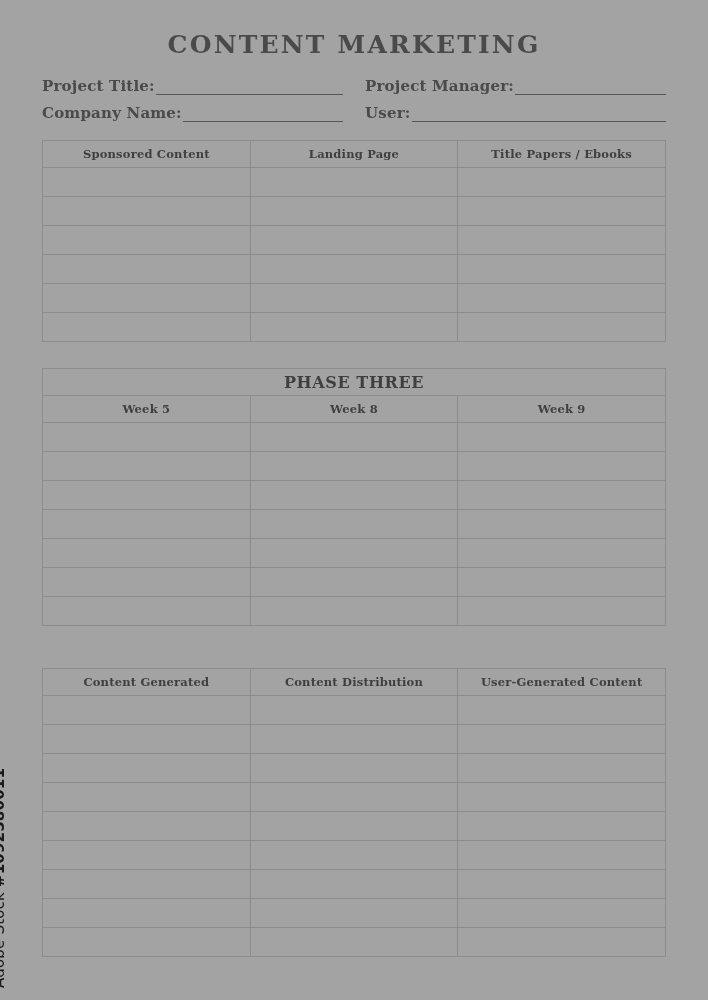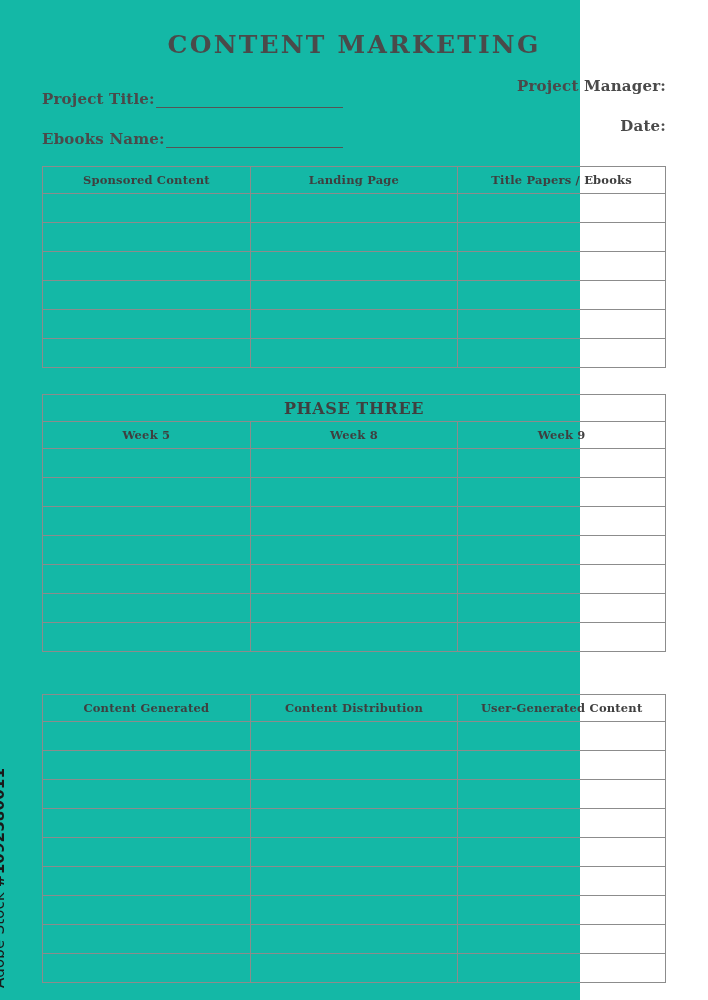--- a/index.html
+++ b/index.html
@@ -13,23 +13,23 @@
     position: relative;
     font-family: "Liberation Serif", serif;
     color: #3a3a3a;
     overflow: hidden;
   }
 
   .page {
     position: absolute;
     left: 0;
     top: 0;
-    width: 580px;
+    width: 708px;
     height: 1000px;
-    background: #14b8a6;
+    background: #a3a3a3;
   }
 
   .sheet {
     position: absolute;
     left: 42px;
     top: 18px;
     width: 624px;
   }
 
   .doc-title {
@@ -51,21 +51,21 @@
     display: flex;
     width: 100%;
     margin-bottom: 9px;
   }
   .field {
     display: flex;
     align-items: flex-end;
     flex: 1 1 0;
   }
   .field.left { padding-right: 16px; }
-  .field.right { padding-left: 6px; flex-direction: column; }
+  .field.right { padding-left: 6px; }
   .field-label {
     font-family: "DejaVu Serif", serif;
     font-weight: bold;
     font-size: 15px;
     color: #4a4a4a;
     white-space: nowrap;
     letter-spacing: 0.2px;
   }
   .field-line {
     flex: 1 1 auto;
@@ -146,25 +146,25 @@
           <span class="field-label">Project Title:</span>
           <span class="field-line"></span>
         </div>
         <div class="field right">
           <span class="field-label">Project Manager:</span>
           <span class="field-line"></span>
         </div>
       </div>
       <div class="field-row">
         <div class="field left">
-          <span class="field-label">Ebooks Name:</span>
+          <span class="field-label">Company Name:</span>
           <span class="field-line"></span>
         </div>
         <div class="field right">
-          <span class="field-label">Date:</span>
+          <span class="field-label">User:</span>
           <span class="field-line"></span>
         </div>
       </div>
     </div>
 
     <table class="tbl">
       <thead>
         <tr>
           <th>Sponsored Content</th>
           <th>Landing Page</th>

